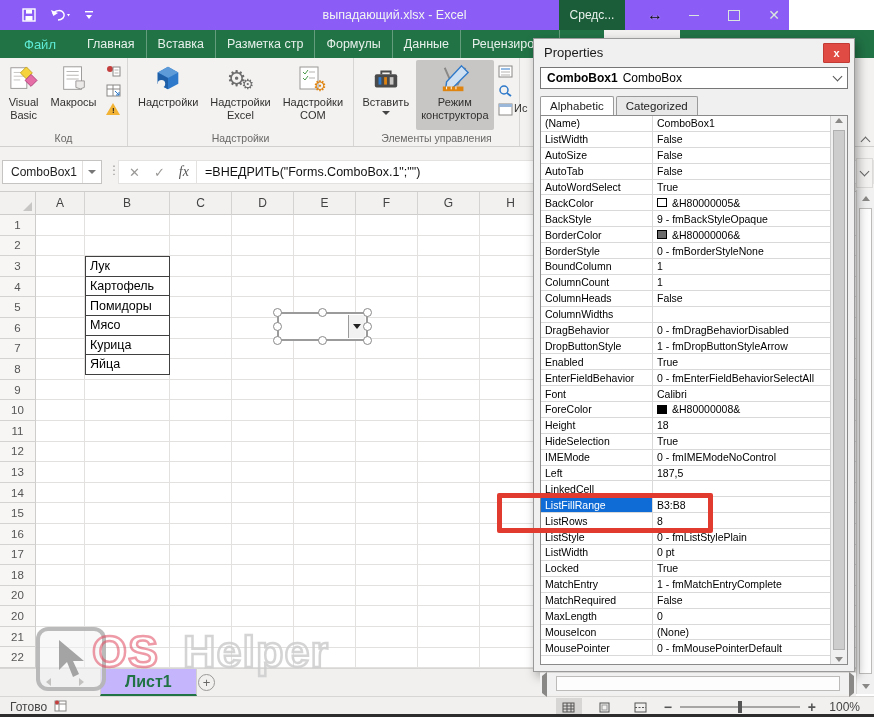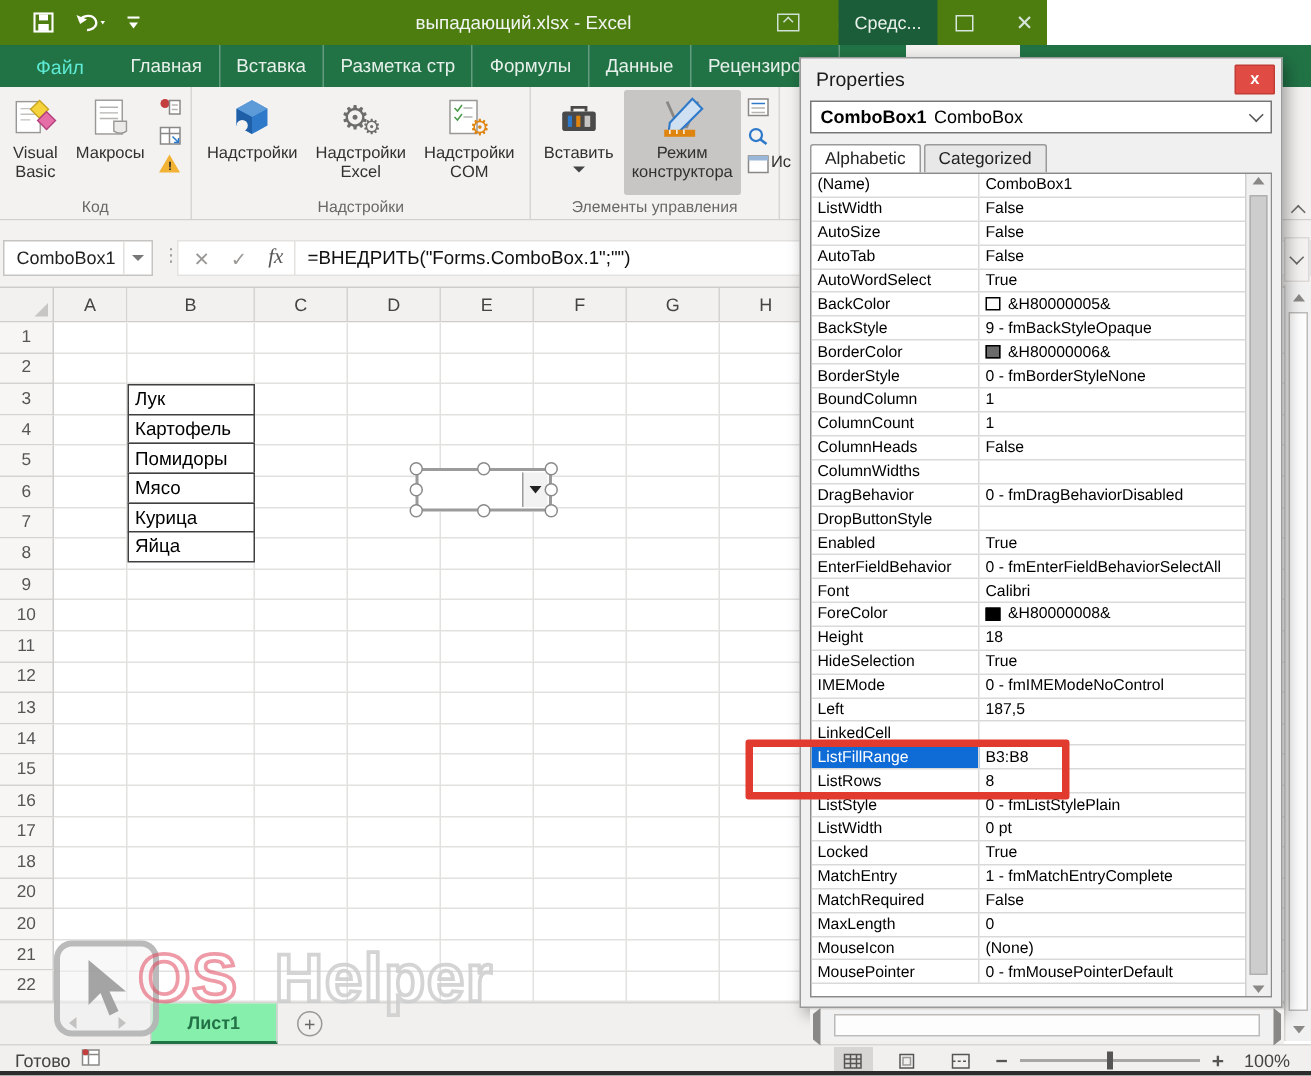--- a/index.html
+++ b/index.html
@@ -1,19 +1,19 @@
 <!DOCTYPE html>
 <html><head>
 <meta charset="utf-8">
 <style>
   html,body{margin:0;padding:0;background:#888;}
   #app{position:relative;width:874px;height:717px;background:#fff;overflow:hidden;
        font-family:"Liberation Sans",sans-serif;-webkit-font-smoothing:antialiased;}
   
-  .titlebar{position:absolute;left:0;top:0;width:698px;height:30px;background:#4d7c0f;color:#fff;}
+  .titlebar{position:absolute;left:0;top:0;width:789px;height:30px;background:#8b5cf6;color:#fff;}
   .qat{position:absolute;left:22px;top:0;height:30px;display:flex;align-items:center;gap:14px;}
   .qat .qbtn{display:flex;align-items:center;color:#fff;}
   .title-text{position:absolute;left:0;right:0;top:0;height:30px;display:flex;align-items:center;justify-content:center;
       font-size:12.5px;color:#f2f6f3;pointer-events:none;}
   .ctx-tab{position:absolute;left:559px;top:0;width:66px;height:30px;background:#1c5d39;color:#e9f1ec;
       font-size:12px;display:flex;align-items:center;justify-content:center;}
   .winctl{position:absolute;right:6px;top:0;height:30px;display:flex;align-items:center;gap:22px;}
   .winctl .wbtn{color:#d8e6dd;font-size:13px;display:flex;align-items:center;justify-content:center;width:18px;height:18px;}
   .wicon-ribbonopts{width:13px;height:10px;border:1px solid #cfe0d6;position:relative;}
   .wicon-ribbonopts::after{content:"";position:absolute;left:4px;top:2px;width:4px;height:4px;border-left:1px solid #cfe0d6;border-top:1px solid #cfe0d6;transform:rotate(45deg);}
@@ -91,22 +91,22 @@
   .vs-up{top:0}.vs-down{bottom:0}
   .vthumb{position:absolute;left:2px;right:2px;top:18px;bottom:20px;background:#fdfdfd;border:1px solid #bdbbb9;box-sizing:border-box;}
   .tri{width:0;height:0;}
   .tri.up{border-left:4px solid transparent;border-right:4px solid transparent;border-bottom:5px solid #8a8886;}
   .tri.down{border-left:4px solid transparent;border-right:4px solid transparent;border-top:5px solid #8a8886;}
   .tri.left{border-top:4px solid transparent;border-bottom:4px solid transparent;border-right:5px solid #8a8886;}
   .tri.right{border-top:4px solid transparent;border-bottom:4px solid transparent;border-left:5px solid #8a8886;}
   
   .tabbar{position:absolute;left:0;top:668px;width:856px;height:28px;background:#f1f0ef;border-top:1px solid #d8d6d4;box-sizing:border-box;}
   .navarrows{position:absolute;left:46px;top:9px;display:flex;gap:28px;}
-  .sheettab{position:absolute;left:100px;top:0;height:27px;background:#86efac;border:1px solid #d2d0ce;border-top:none;border-bottom:2px solid #217346;box-sizing:border-box;
-      display:flex;align-items:center;padding:0 24px;font-size:12px;font-weight:bold;color:#217346;}
+  .sheettab{position:absolute;left:100px;top:0;height:27px;background:#c4b5fd;border:1px solid #d2d0ce;border-top:none;border-bottom:2px solid #217346;box-sizing:border-box;
+      display:flex;align-items:center;padding:0 24px;font-size:16px;font-weight:bold;color:#217346;}
   .newsheet{position:absolute;left:198px;top:5px;width:17px;height:17px;border:1px solid #9a9896;border-radius:50%;box-sizing:border-box;
       display:flex;align-items:center;justify-content:center;color:#6a6866;font-size:13px;line-height:1;}
   .hscroll{position:absolute;left:540px;top:672px;width:316px;height:22px;background:#f1f1f1;border-top:1px solid #d8d6d4;box-sizing:border-box;z-index:30;}
   .hs-left{position:absolute;left:2px;top:3px;}
   .hs-right{position:absolute;right:2px;top:3px;}
   .hthumb{position:absolute;left:16px;right:16px;top:3px;bottom:3px;background:#fdfdfd;border:1px solid #bdbbb9;box-sizing:border-box;}
   
   .statusbar{position:absolute;left:0;top:696px;width:874px;height:21px;background:#f1f0ef;border-top:1px solid #d8d6d4;box-sizing:border-box;}
   .status-left{position:absolute;left:10px;top:0;height:20px;display:flex;align-items:center;gap:6px;}
   .status-mode{font-size:12px;color:#444;}
@@ -656,20 +656,23 @@
             </div>
           </div>
           <div class="prow">
             <div class="pname">DragBehavior</div>
             <div class="pval">
               <span>0 - fmDragBehaviorDisabled</span>
             </div>
           </div>
           <div class="prow">
             <div class="pname">DropButtonStyle</div>
+            <div class="pval">
+              <span>1 - fmDropButtonStyleArrow</span>
+            </div>
           </div>
           <div class="prow">
             <div class="pname">Enabled</div>
             <div class="pval">
               <span>True</span>
             </div>
           </div>
           <div class="prow">
             <div class="pname">EnterFieldBehavior</div>
             <div class="pval">

